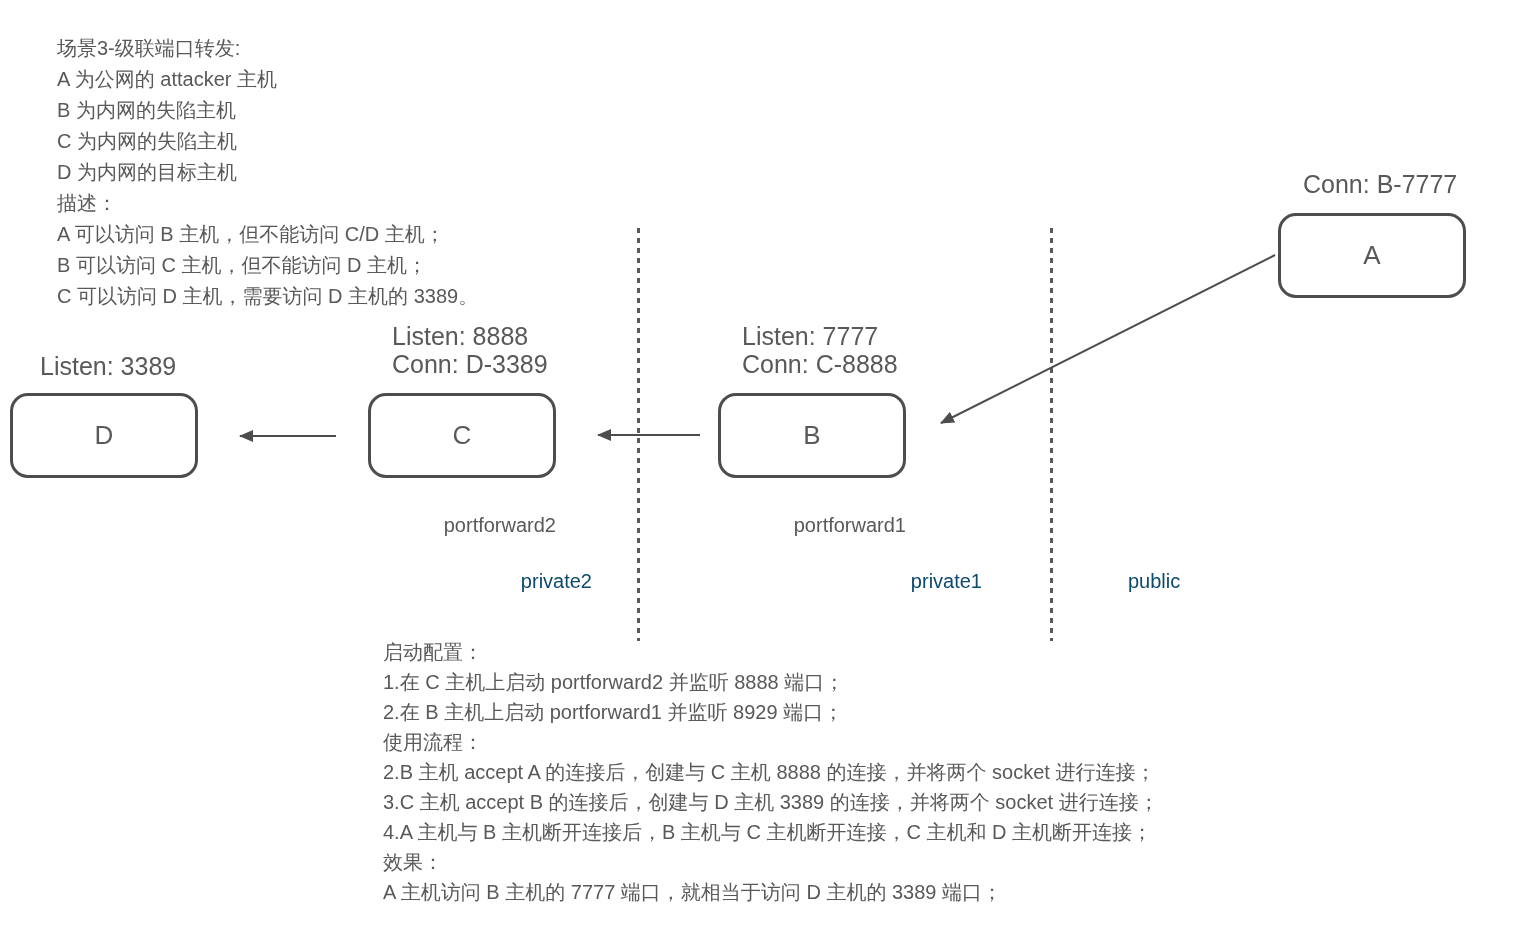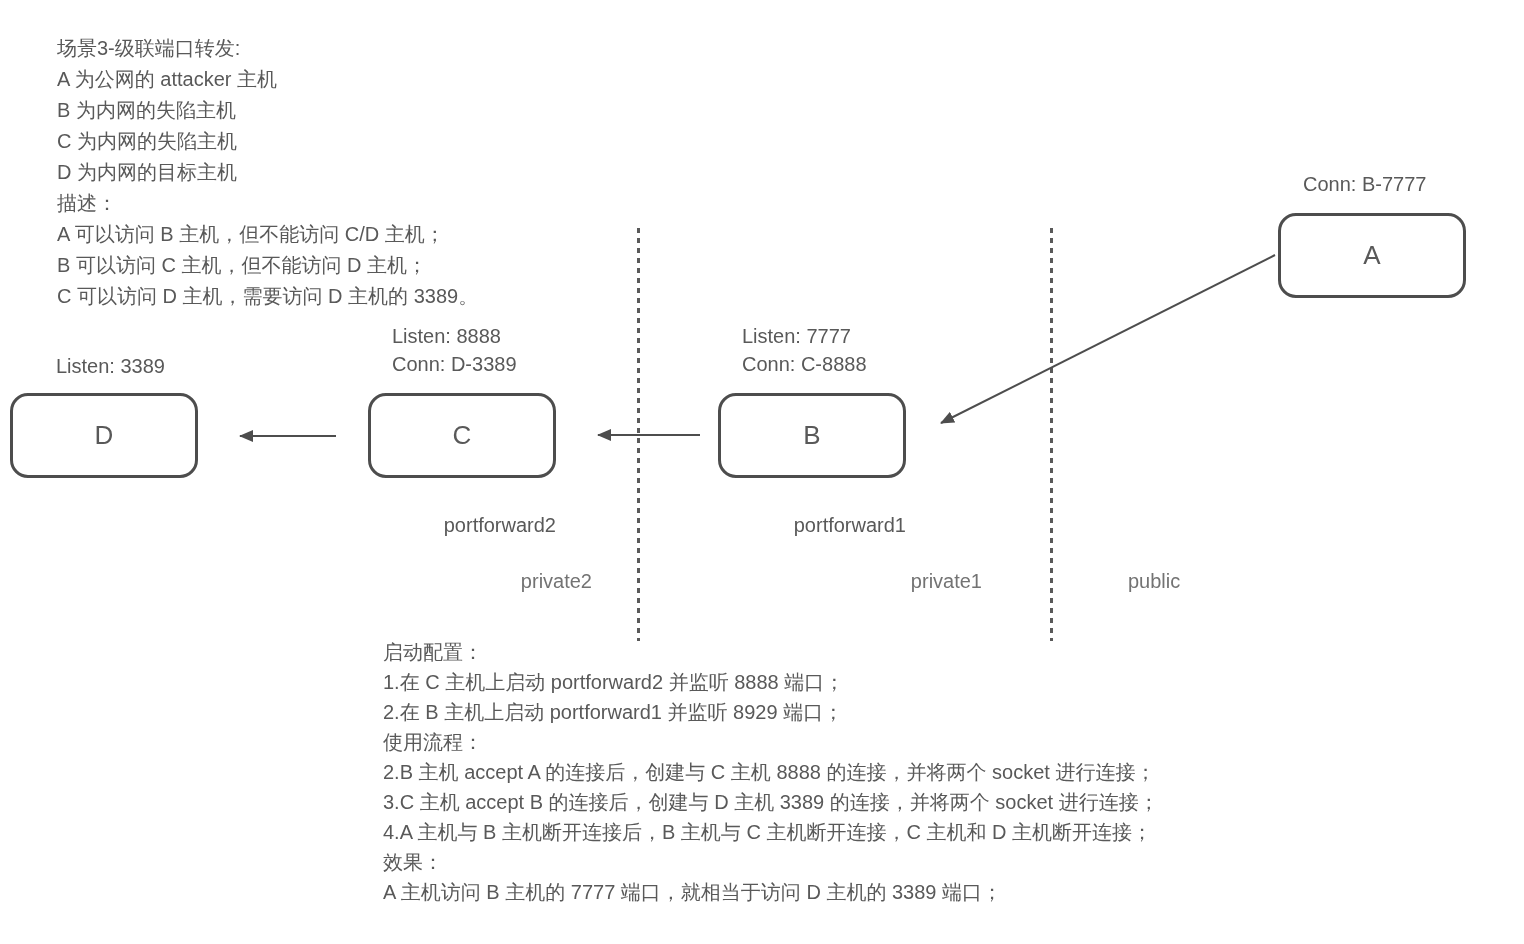--- a/index.html
+++ b/index.html
@@ -40,36 +40,36 @@
     background: #ffffff;
     display: flex;
     align-items: center;
     justify-content: center;
     font-size: 26px;
     color: #595959;
     box-sizing: content-box;
   }
   .annotation {
     position: absolute;
-    font-size: 20px;
+    font-size: 25px;
     color: #595959;
     line-height: 28px;
     white-space: nowrap;
   }
   .proc-label {
     position: absolute;
     font-size: 20px;
     color: #595959;
     text-align: right;
     white-space: nowrap;
   }
   .zone-label {
     position: absolute;
     font-size: 20px;
-    color: #737373;
+    color: #0c4a6e;
     white-space: nowrap;
   }
   .zone-divider {
     position: absolute;
     width: 3px;
     top: 228px;
     height: 413px;
     background-image: repeating-linear-gradient(to bottom, #595959 0 5px, transparent 5px 10px);
   }
   .arrows-svg {
@@ -112,21 +112,21 @@
 
   <div class="annotation" style="left:1303px; top:170px;">Conn: B-7777</div>
   <div class="annotation" style="left:742px; top:322px;">
     <div>Listen: 7777</div>
     <div>Conn: C-8888</div>
   </div>
   <div class="annotation" style="left:392px; top:322px;">
     <div>Listen: 8888</div>
     <div>Conn: D-3389</div>
   </div>
-  <div class="annotation" style="left:56px; top:352px;">Listen: 3389</div>
+  <div class="annotation" style="left:40px; top:352px;">Listen: 3389</div>
 
   <div class="node" style="left:1278px; top:213px;">
     <span>A</span>
   </div>
   <div class="node" style="left:718px; top:393px;">
     <span>B</span>
   </div>
   <div class="node" style="left:368px; top:393px;">
     <span>C</span>
   </div>

